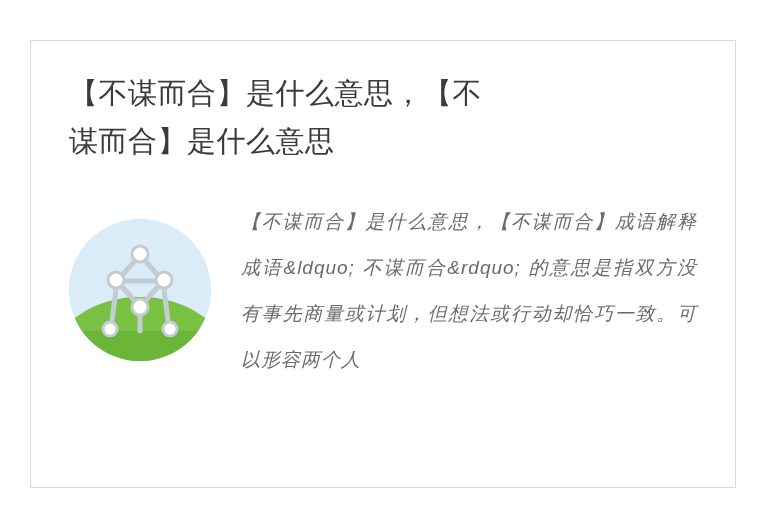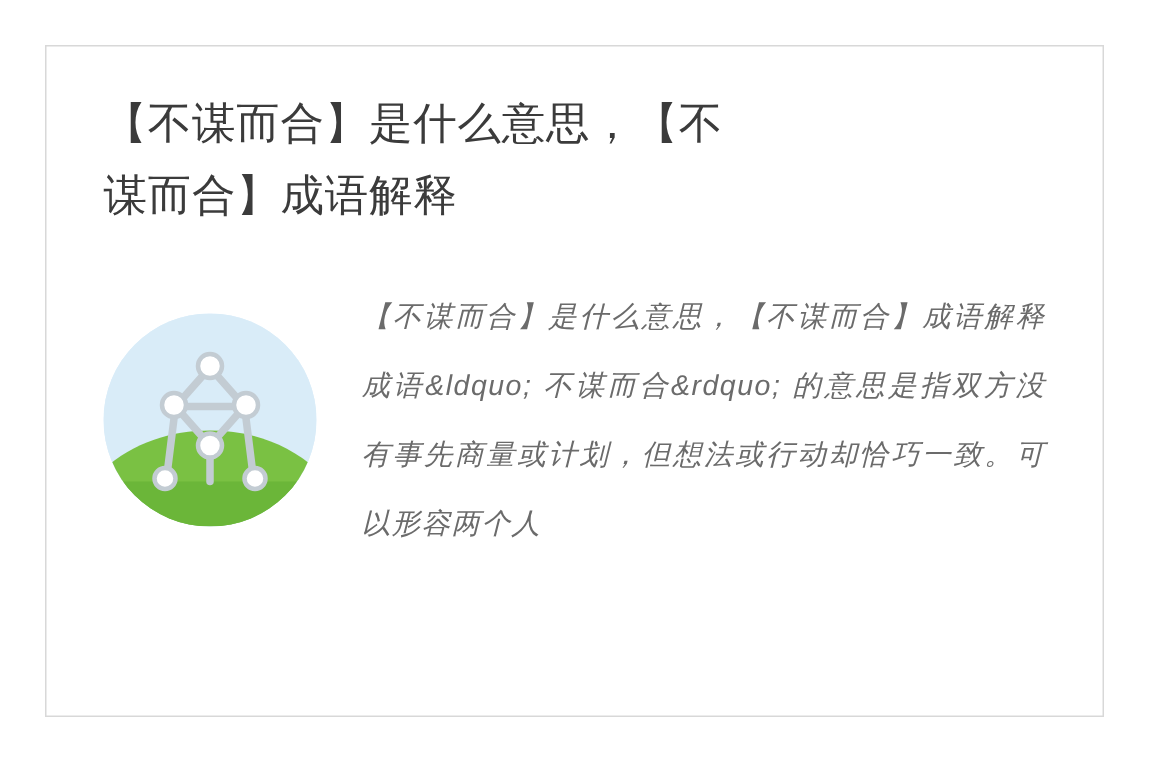--- a/index.html
+++ b/index.html
@@ -9,21 +9,21 @@
   body {
     width: 768px;
     height: 510px;
     background: #ffffff;
     font-family: "Liberation Sans", sans-serif;
     overflow: hidden;
   }
   .page-frame {
     position: absolute;
     left: 30px;
-    top: 30px;
+    top: 40px;
     width: 706px;
     height: 448px;
     border: 1px solid #d8d8d8;
     box-sizing: border-box;
     background: #ffffff;
   }
   .title-block {
     position: absolute;
     left: 38px;
     top: 28px;
@@ -69,21 +69,21 @@
     font-style: italic;
   }
 </style>
 </head>
 <body>
 
 <div class="page-frame">
 
   <div class="title-block">
     <div class="title-line">【不谋而合】是什么意思，【不</div>
-    <div class="title-line">谋而合】成语解释</div>
+    <div class="title-line">谋而合】是什么意思</div>
   </div>
 
   <div class="content-area">
 
     <div class="thumb">
       <svg width="142" height="142" viewBox="0 0 142 142">
         <rect x="0" y="0" width="142" height="142" fill="#d9ecf8"></rect>
         <path d="M0 104 C 20 86, 45 78, 71 78 C 97 78, 122 86, 142 104 L142 142 L0 142 Z" fill="#7ac143"></path>
         <rect x="0" y="112" width="142" height="30" fill="#6bb639"></rect>
         <g stroke="#c3ccd3" stroke-width="5" stroke-linecap="round" fill="none">

